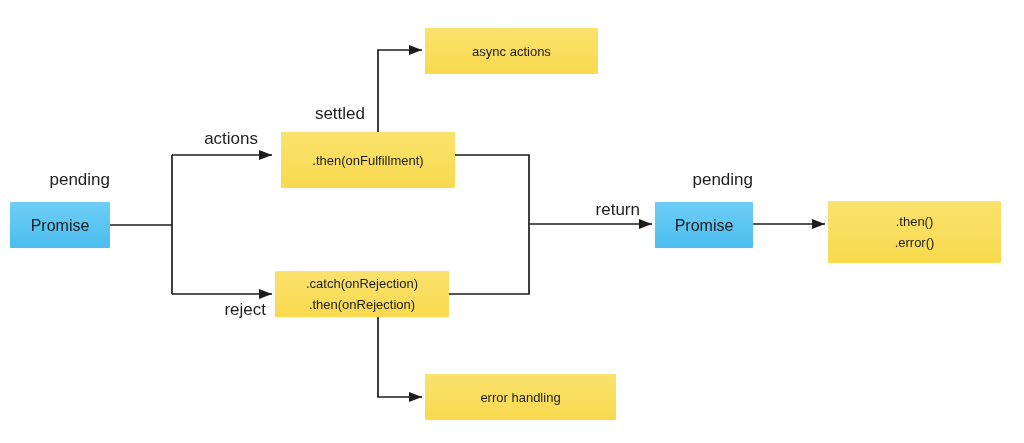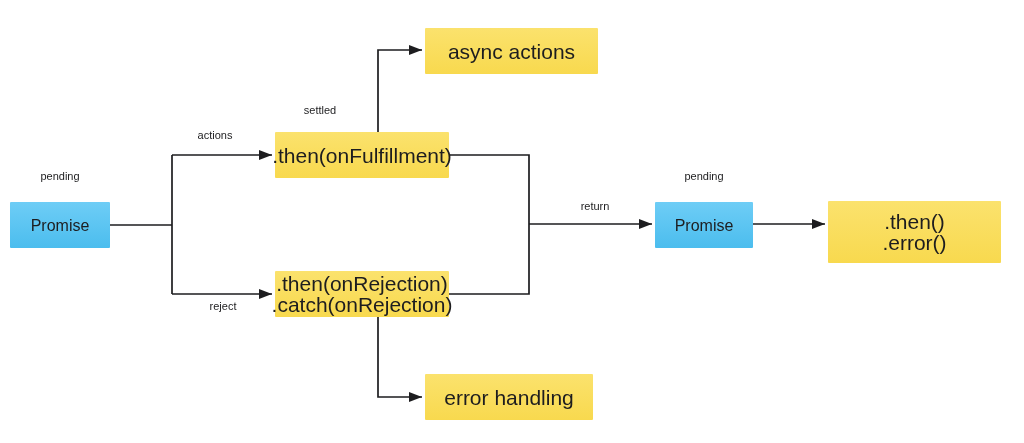--- a/index.html
+++ b/index.html
@@ -29,36 +29,36 @@
   .arrowhead {
     fill: var(--line, #1d1d1f);
   }
   .node {
     position: absolute;
     display: flex;
     flex-direction: column;
     align-items: center;
     justify-content: center;
     text-align: center;
-    font-size: 21px;
+    font-size: 13px;
     line-height: 21px;
     border-radius: 1px;
   }
   .node.promise {
     background: linear-gradient(180deg, var(--promise-top, #6ecdf6), var(--promise-bottom, #4bbdee));
     font-weight: normal;
     font-size: 16px;
   }
   .node.action {
     background: linear-gradient(180deg, var(--action-top, #fbe26d), var(--action-bottom, #f8d94e));
   }
   .edge-label {
     position: absolute;
-    font-size: 11px;
-    text-align: center;
+    font-size: 17px;
+    text-align: right;
     white-space: nowrap;
   }
 </style>
 </head>
 <body>
 
 <div class="stage">
 
   <svg class="edges" width="1024" height="443" viewBox="0 0 1024 443">
     <defs>
@@ -79,34 +79,34 @@
 
   <div class="edge-label" style="left:10px; top:170px; width:100px;">pending</div>
   <div class="node promise" style="left:10px; top:202px; width:100px; height:46px;">
     <span>Promise</span>
   </div>
 
   <div class="edge-label" style="left:172px; top:129px; width:86px;">actions</div>
   <div class="edge-label" style="left:180px; top:300px; width:86px;">reject</div>
 
   <div class="edge-label" style="left:275px; top:104px; width:90px;">settled</div>
-  <div class="node action" style="left:275px; top:132px; width:174px; height:46px;">
+  <div class="node action" style="left:281px; top:132px; width:174px; height:56px;">
     <span>.then(onFulfillment)</span>
   </div>
 
   <div class="node action" style="left:425px; top:28px; width:173px; height:46px;">
     <span>async actions</span>
   </div>
 
   <div class="node action" style="left:275px; top:271px; width:174px; height:46px;">
+    <span>.catch(onRejection)</span>
     <span>.then(onRejection)</span>
-    <span>.catch(onRejection)</span>
   </div>
 
-  <div class="node action" style="left:425px; top:374px; width:168px; height:46px;">
+  <div class="node action" style="left:425px; top:374px; width:191px; height:46px;">
     <span>error handling</span>
   </div>
 
   <div class="edge-label" style="left:550px; top:200px; width:90px;">return</div>
 
   <div class="edge-label" style="left:655px; top:170px; width:98px;">pending</div>
   <div class="node promise" style="left:655px; top:202px; width:98px; height:46px;">
     <span>Promise</span>
   </div>
 

